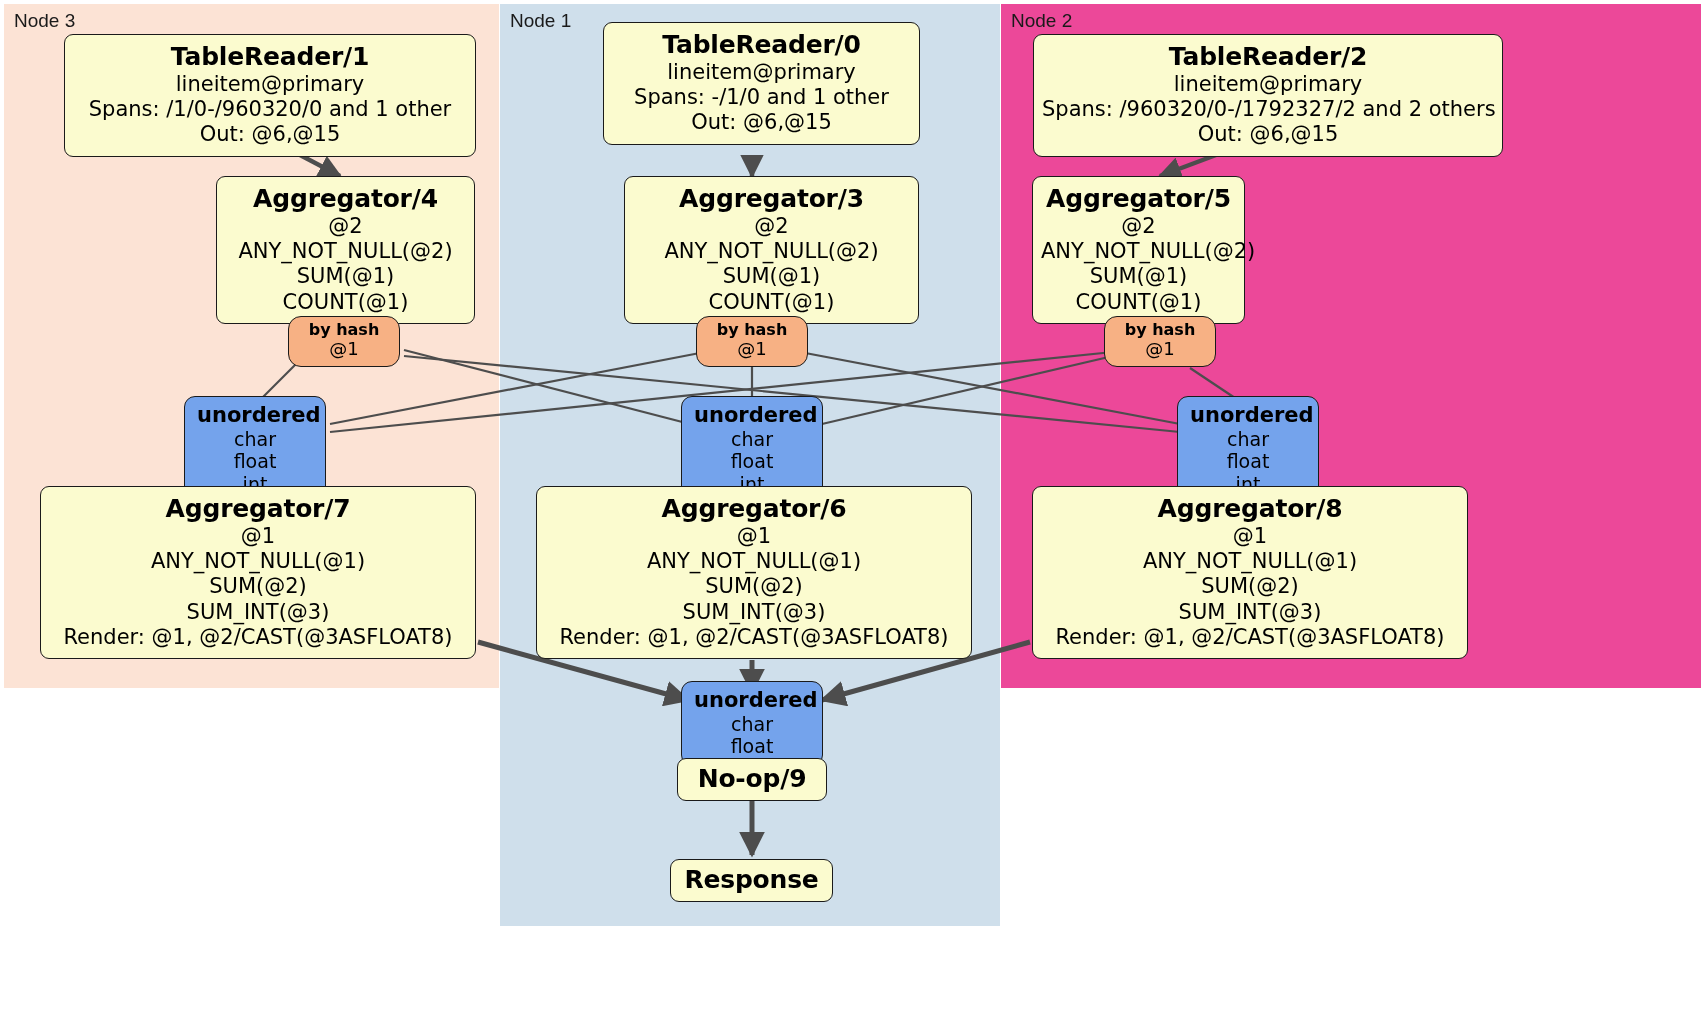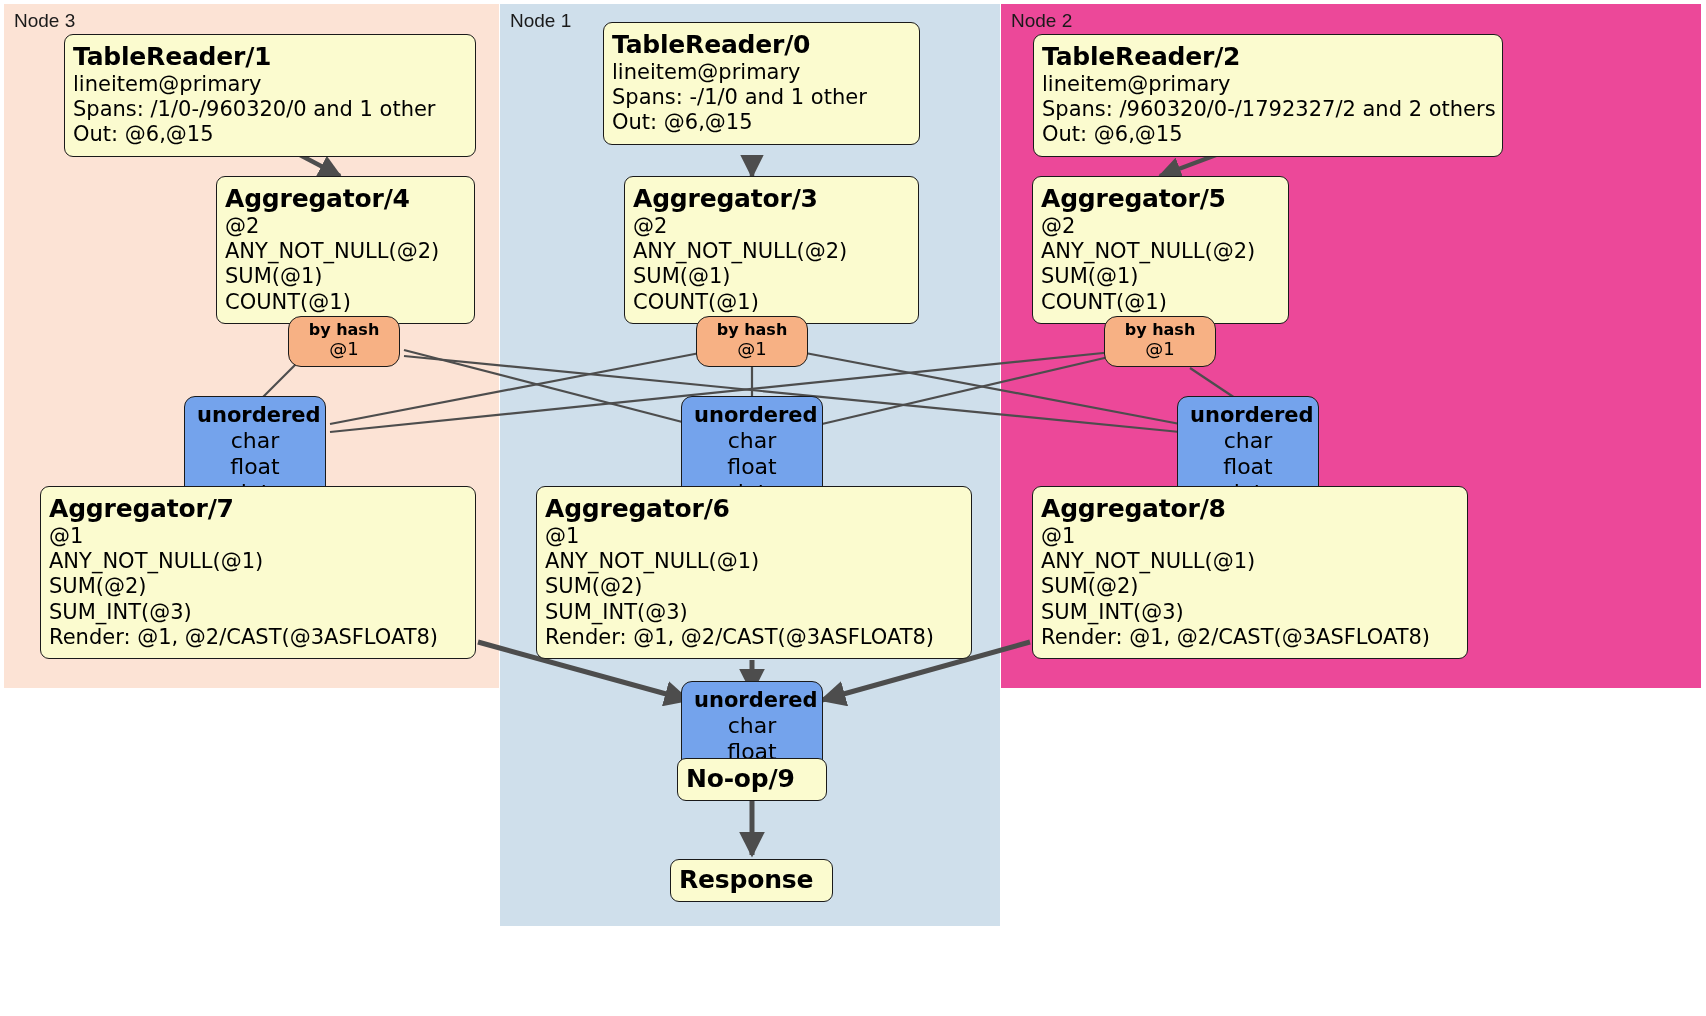--- a/index.html
+++ b/index.html
@@ -33,21 +33,21 @@
   #region-node1 { left: 500px;  top: 4px;  width: 500px;  height: 922px; background: #cfdfeb; }
   #region-node2 { left: 1001px; top: 4px;  width: 700px;  height: 684px; background: #ec4899; }
 
   
   .proc {
     position: absolute;
     box-sizing: border-box;
     background: #fbfbcf;
     border: 1.6px solid #1a1a1a;
     border-radius: 9px;
-    text-align: left;
+    text-align: center;
     font-family: "DejaVu Sans", sans-serif;
     color: #000000;
     padding: 7px 8px 8px 8px;
     line-height: 1.20;
   }
   .proc .title {
     font-weight: bold;
     font-size: 25px;
     letter-spacing: -0.2px;
     white-space: nowrap;
@@ -80,21 +80,21 @@
     background: #74a3ec;
     border: 1.6px solid #1a1a1a;
     border-radius: 11px;
     text-align: center;
     color: #000000;
     padding: 6px 12px 7px 12px;
     line-height: 1.18;
     z-index: 5;
   }
   .sync .title { font-weight: bold; font-size: 21px; white-space: nowrap; }
-  .sync .detail { font-size: 22px; white-space: nowrap; }
+  .sync .detail { font-size: 19px; white-space: nowrap; }
 
   
   #edges {
     position: absolute;
     left: 0; top: 0;
     width: 1706px;
     height: 1016px;
     pointer-events: none;
     z-index: 2;
   }
@@ -234,21 +234,21 @@
     <div class="title">Response</div>
   </div>
 
   <div class="proc" id="tr2" style="left:1033px; top:34px; width:470px;">
     <div class="title">TableReader/2</div>
     <div class="detail">lineitem@primary</div>
     <div class="detail">Spans: /960320/0-/1792327/2 and 2 others</div>
     <div class="detail">Out: @6,@15</div>
   </div>
 
-  <div class="proc" id="agg5" style="left:1032px; top:176px; width:257px;">
+  <div class="proc" id="agg5" style="left:1032px; top:176px; width:213px;">
     <div class="title">Aggregator/5</div>
     <div class="detail">@2</div>
     <div class="detail">ANY_NOT_NULL(@2)</div>
     <div class="detail">SUM(@1)</div>
     <div class="detail">COUNT(@1)</div>
   </div>
 
   <div class="router" id="hash2" style="left:1104px; top:316px; width:112px;">
     <div class="title">by hash</div>
     <div class="detail">@1</div>

